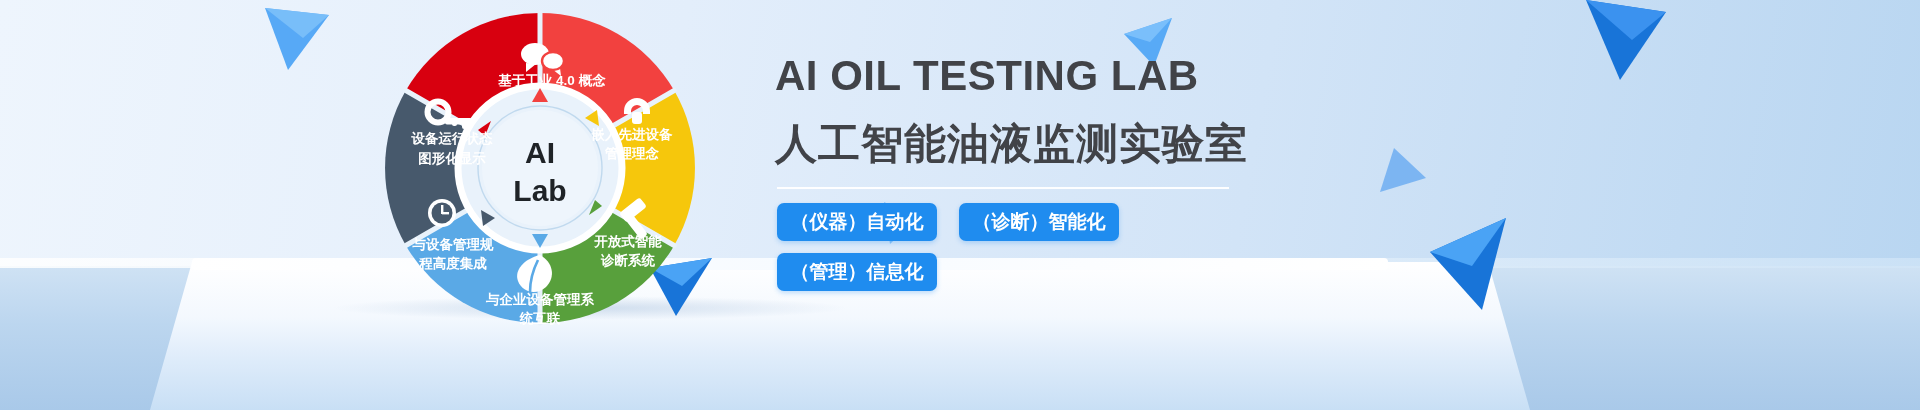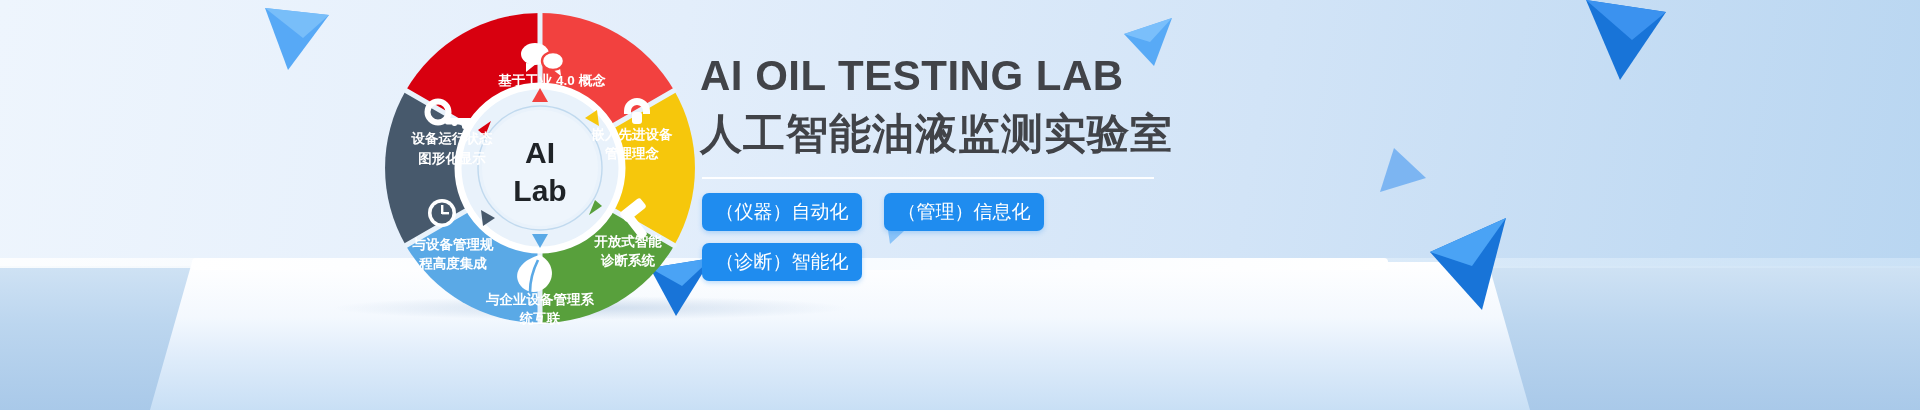--- a/index.html
+++ b/index.html
@@ -83,58 +83,58 @@
   .hub-text {
     font-family: "Liberation Sans", "DejaVu Sans", sans-serif;
     font-weight: bold;
     font-size: 30px;
     fill: #1f2327;
   }
 
   
   .copy {
     position: absolute;
-    left: 700px; top: 52px;
+    left: 775px; top: 52px;
     width: 760px;
   }
   .title-en {
     font-size: 42px;
     font-weight: bold;
     color: #414348;
     letter-spacing: 0.5px;
     line-height: 1.12;
     white-space: nowrap;
   }
   .title-cn {
     font-size: 42px;
     font-weight: bold;
     color: #414348;
     letter-spacing: 1px;
     line-height: 1.18;
-    margin-top: 10px;
+    margin-top: 20px;
     white-space: nowrap;
   }
   .rule {
     width: 452px;
     height: 2px;
     background: #ffffff;
     margin: 18px 0 14px 2px;
     opacity: .95;
   }
   .pill-grid {
     display: grid;
     grid-template-columns: 160px 160px;
     gap: 12px 22px;
     margin-left: 2px;
   }
   .pill {
     background: #1f8cef;
     color: #ffffff;
     font-size: 19px;
-    font-weight: normal;
+    font-weight: bold;
     border-radius: 7px;
     height: 38px;
     line-height: 38px;
     text-align: center;
     white-space: nowrap;
     box-shadow: 0 2px 5px rgba(31,140,239,.28);
   }
 </style>
 </head>
 <body>
@@ -298,18 +298,18 @@
       </g>
     </svg>
   </div>
 
   <div class="copy">
     <div class="title-en">AI OIL TESTING LAB</div>
     <div class="title-cn">人工智能油液监测实验室</div>
     <div class="rule"></div>
     <div class="pill-grid">
       <div class="pill">（仪器）自动化</div>
+      <div class="pill">（诊断）智能化</div>
       <div class="pill">（管理）信息化</div>
-      <div class="pill">（诊断）智能化</div>
     </div>
   </div>
 
 </div>
 
 </body></html>

